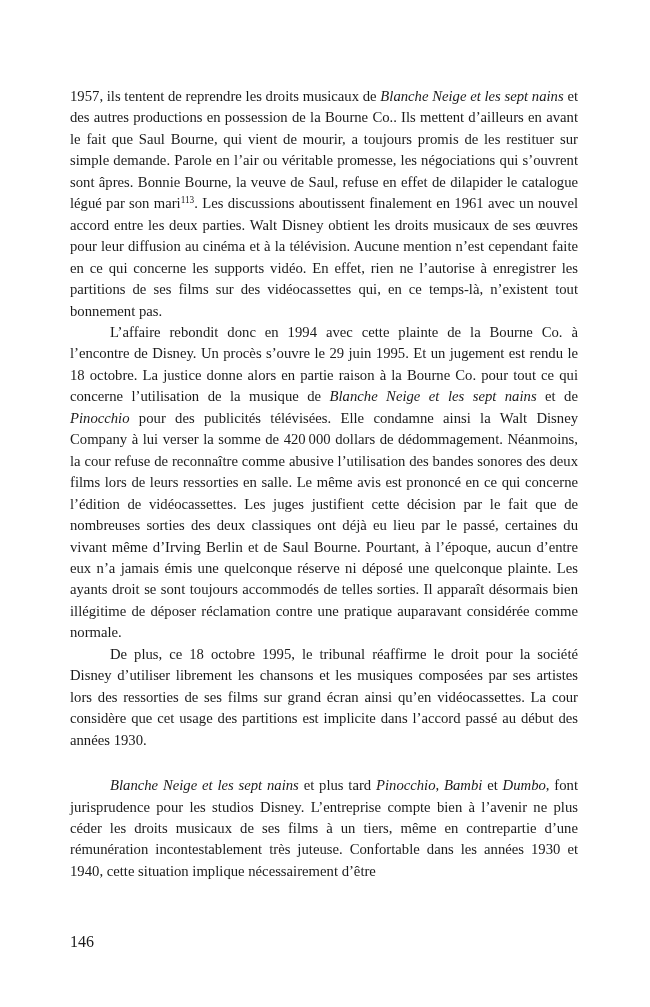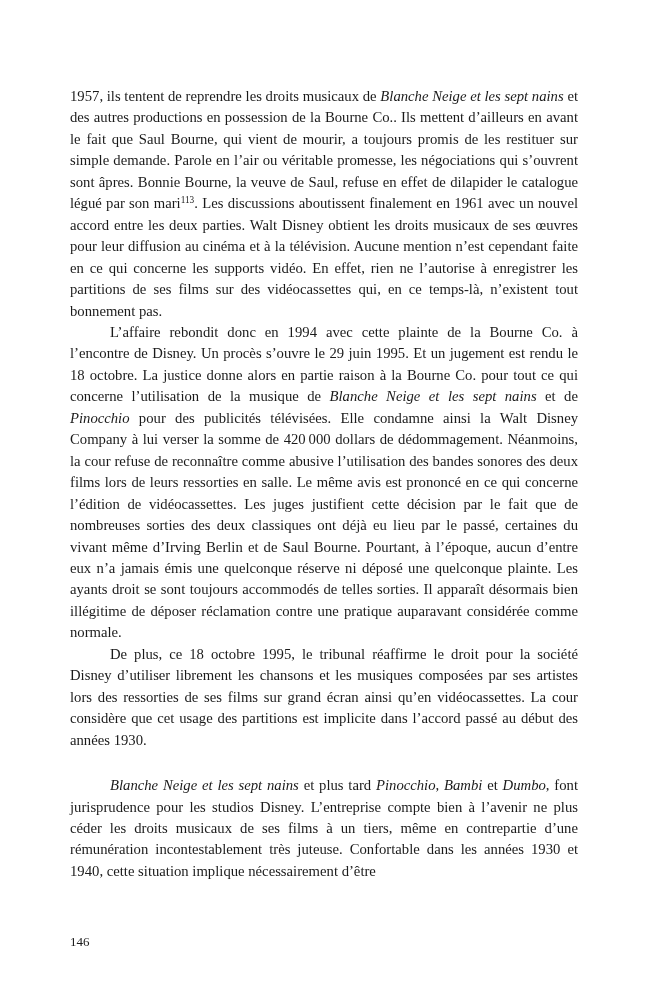--- a/index.html
+++ b/index.html
@@ -77,21 +77,21 @@
   }
   sup.fn-num {
     font-size: 8px;
     line-height: 0;
     vertical-align: 0.55em;
   }
   .page-number {
     position: absolute;
     left: 70px;
     top: 932px;
-    font-size: 13px;
+    font-size: 16px;
     line-height: 20px;
   }
 </style>
 </head>
 <body>
 
 <div class="page">
 
   <div class="text-block">
     <p class="body-par" id="par-1"><span>1957, ils tentent de reprendre les droits musicaux de </span><i>Blanche Neige et les sept nains</i><span> et des autres productions en possession de la Bourne Co.. Ils mettent d’ailleurs en avant le fait que Saul Bourne, qui vient de mourir, a toujours promis de les restituer sur simple demande. Parole en l’air ou véritable promesse, les négociations qui s’ouvrent sont âpres. Bonnie Bourne, la veuve de Saul, refuse en effet de dilapider le catalogue légué par son mari</span><sup class="fn-ref">113</sup><span>. Les discussions aboutissent finalement en 1961 avec un nouvel accord entre les deux parties. Walt Disney obtient les droits musicaux de ses œuvres pour leur diffusion au cinéma et à la télévision. Aucune mention n’est cependant faite en ce qui concerne les supports vidéo. En effet, rien ne l’autorise à enregistrer les partitions de ses films sur des vidéocassettes qui, en ce temps-là, n’existent tout bonnement pas.</span></p>

